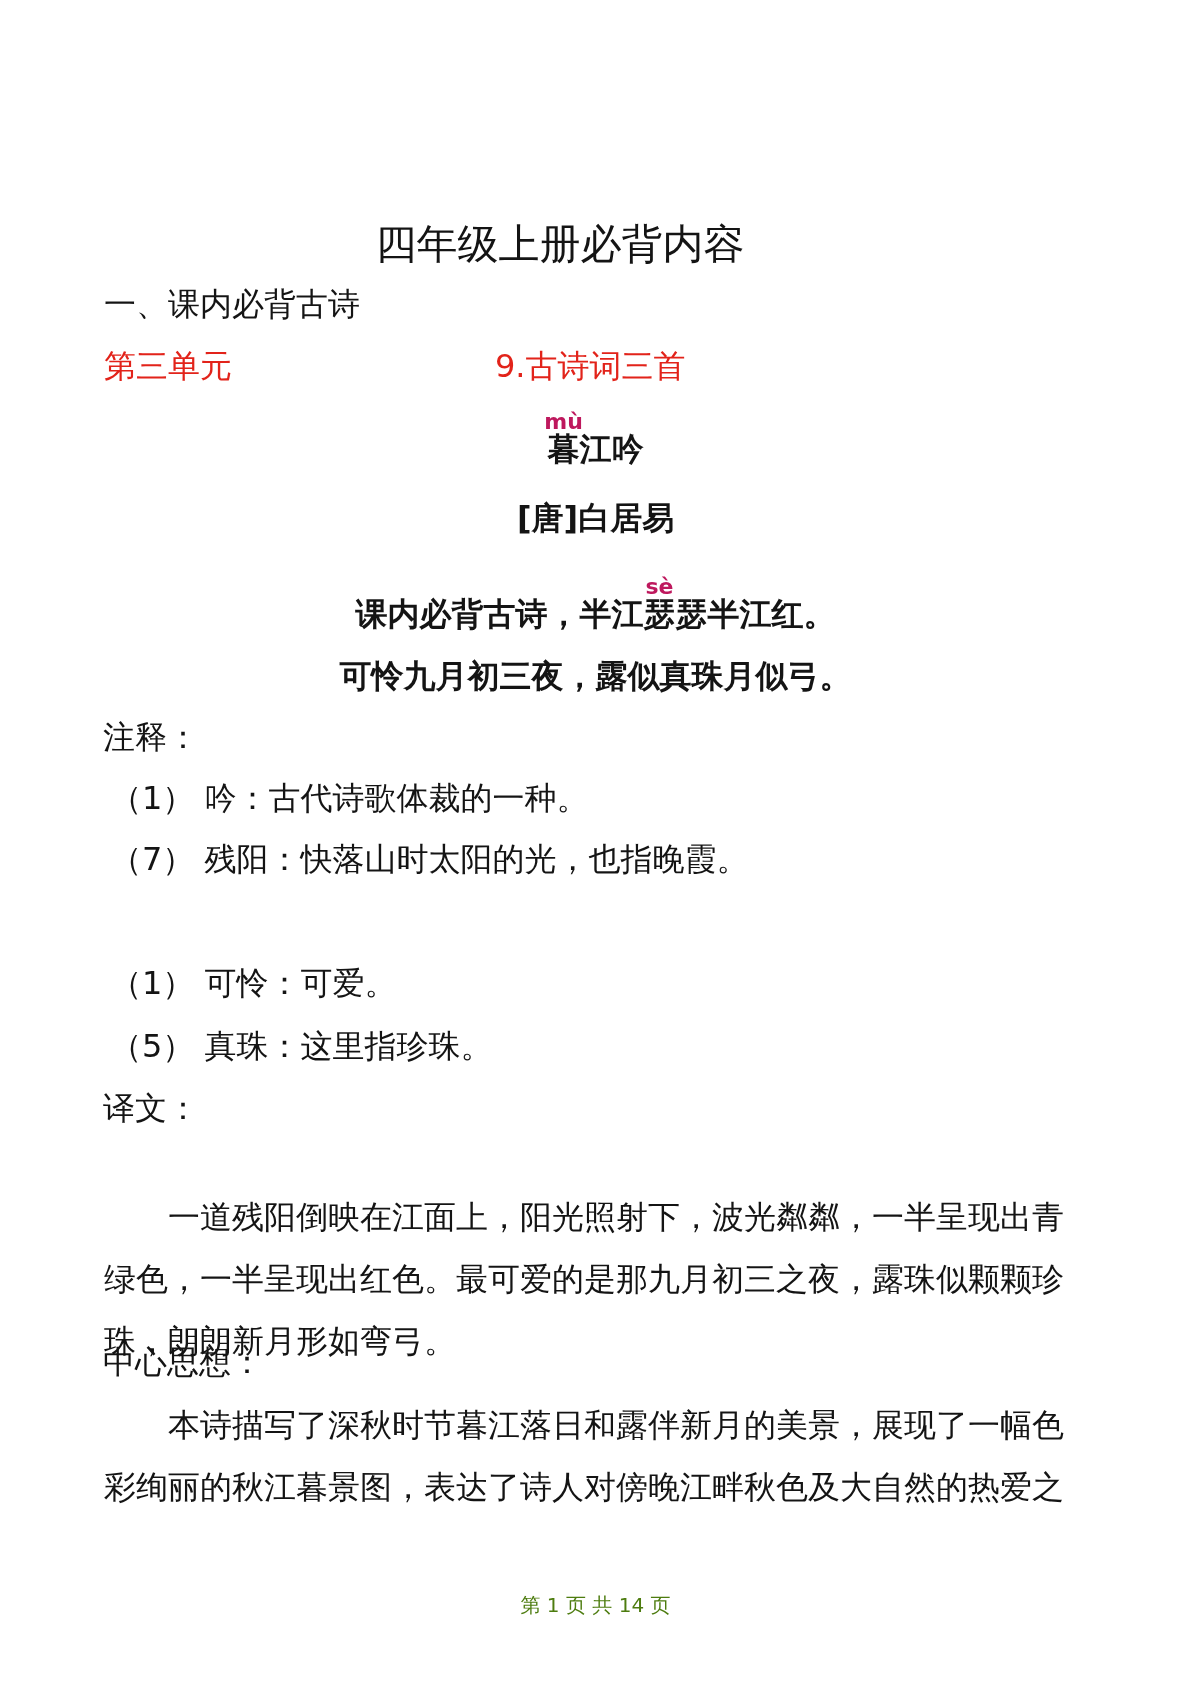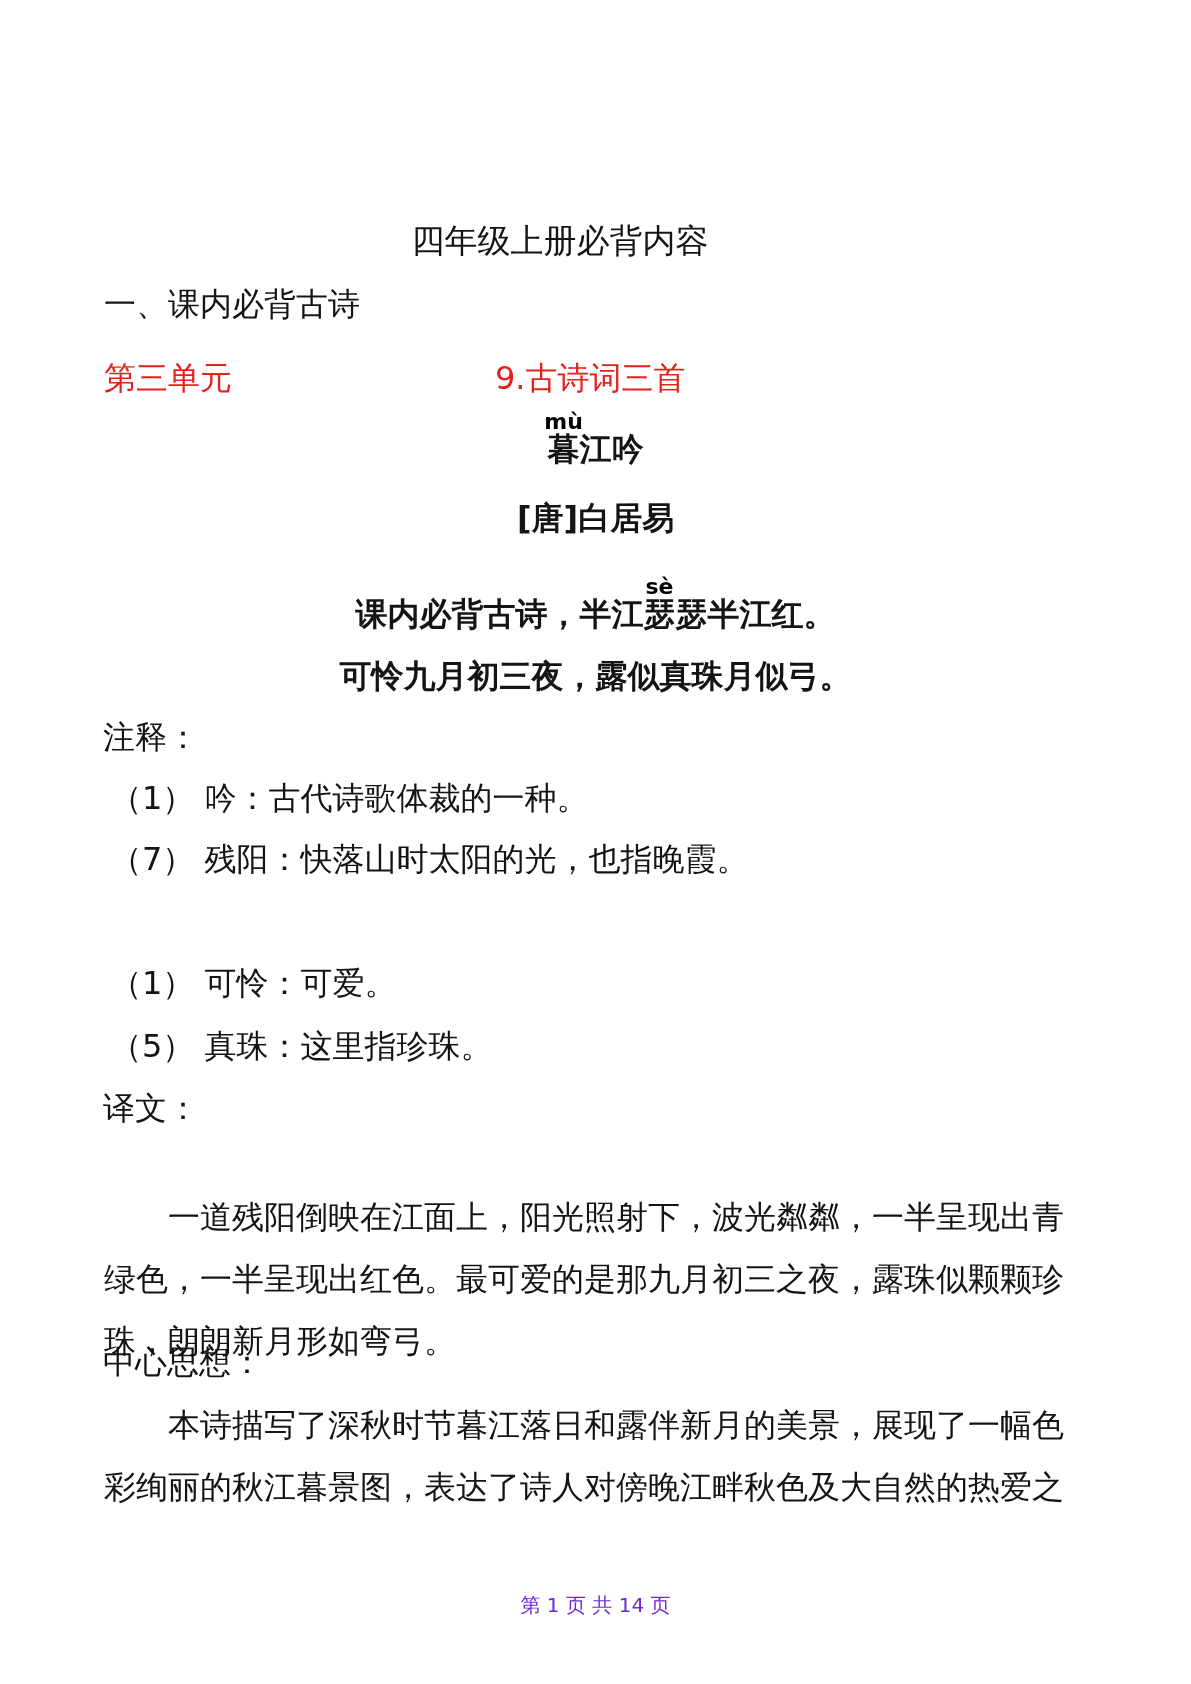--- a/index.html
+++ b/index.html
@@ -22,60 +22,60 @@
     line-height: 1;
     white-space: nowrap;
   }
   .centered {
     left: 50%;
     transform: translateX(-50%);
   }
   .doc-title {
     left: 560px;
     transform: translateX(-50%);
-    font-size: 33px;
+    font-size: 41px;
   }
   .red { color: #e2231a; }
   .bold { font-weight: bold; }
   .ruby-wrap {
     position: relative;
     display: inline-block;
   }
   .pinyin {
     position: absolute;
     bottom: 99%;
     left: 50%;
     transform: translateX(-50%);
     font-size: 22px;
     font-weight: 600;
     line-height: 1;
-    color: #000000;
+    color: #be185d;
     letter-spacing: 0;
   }
   .para {
     font-size: 32px;
     line-height: 62px;
     text-indent: 64px;
     width: 975px;
     text-align: left;
     word-break: break-all;
   }
   .footer {
     left: 50%;
     transform: translateX(-50%);
     font-size: 20px;
-    color: #6d28d9;
+    color: #4d7c0f;
     white-space: nowrap;
   }
   .lesson-label {
     position: absolute;
     left: 391px;
     top: 0;
   }
-  .red-row { width: 991px; margin-top: 12px; }
+  .red-row { width: 991px; }
 </style>
 </head>
 <body>
 
 <div class="page">
 
   <div class="abs line doc-title" style="top:224px;">四年级上册必背内容</div>
 
   <div class="abs line" style="top:288px; left:104px;">一、课内必背古诗</div>
 

